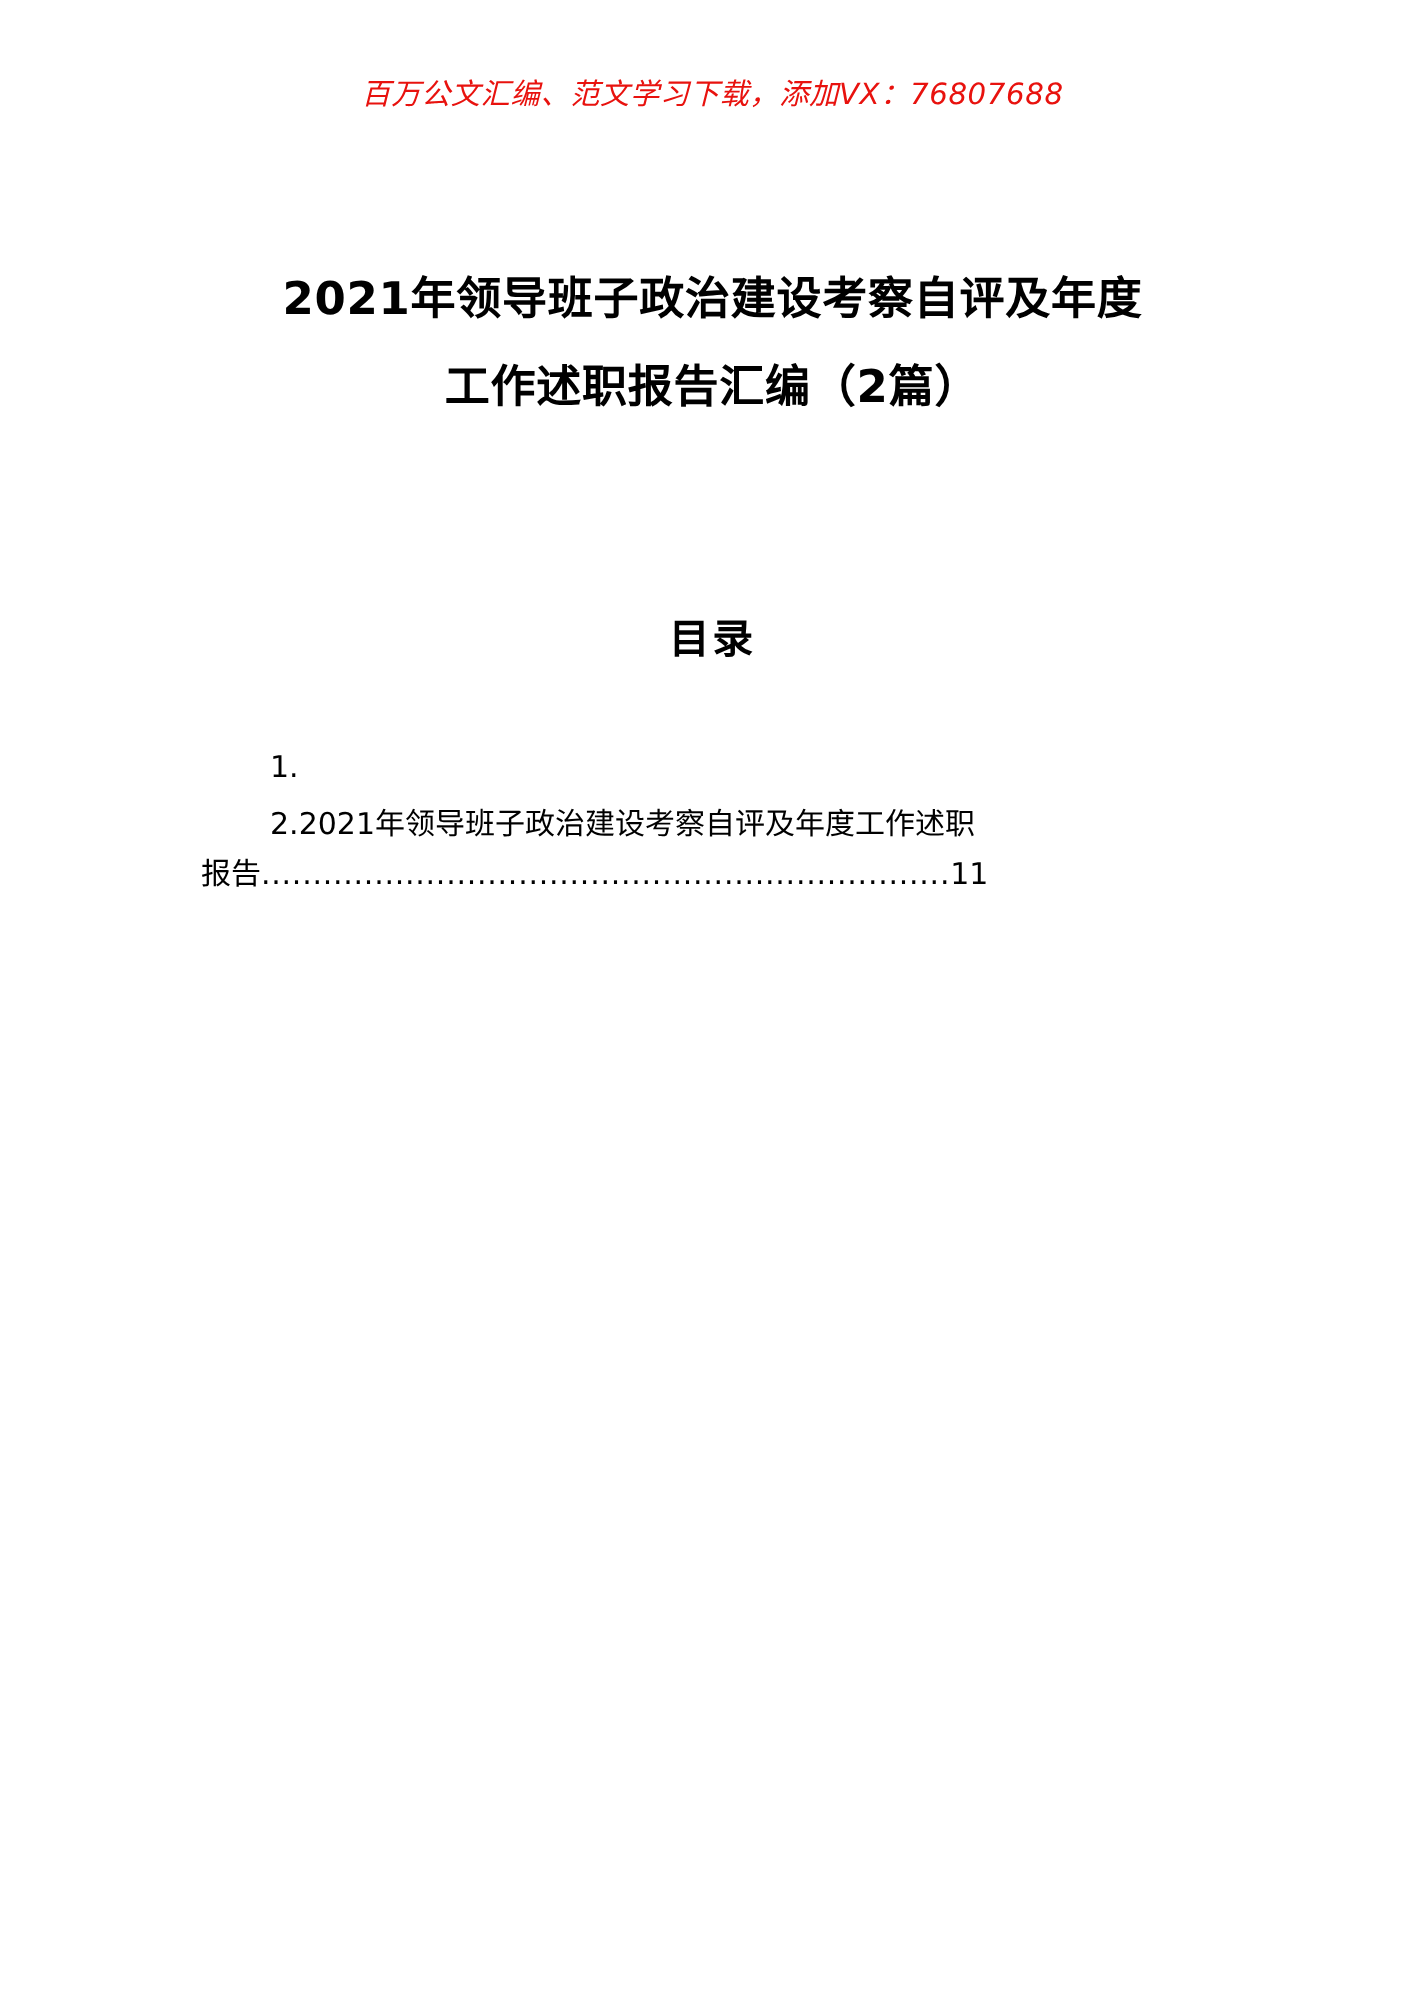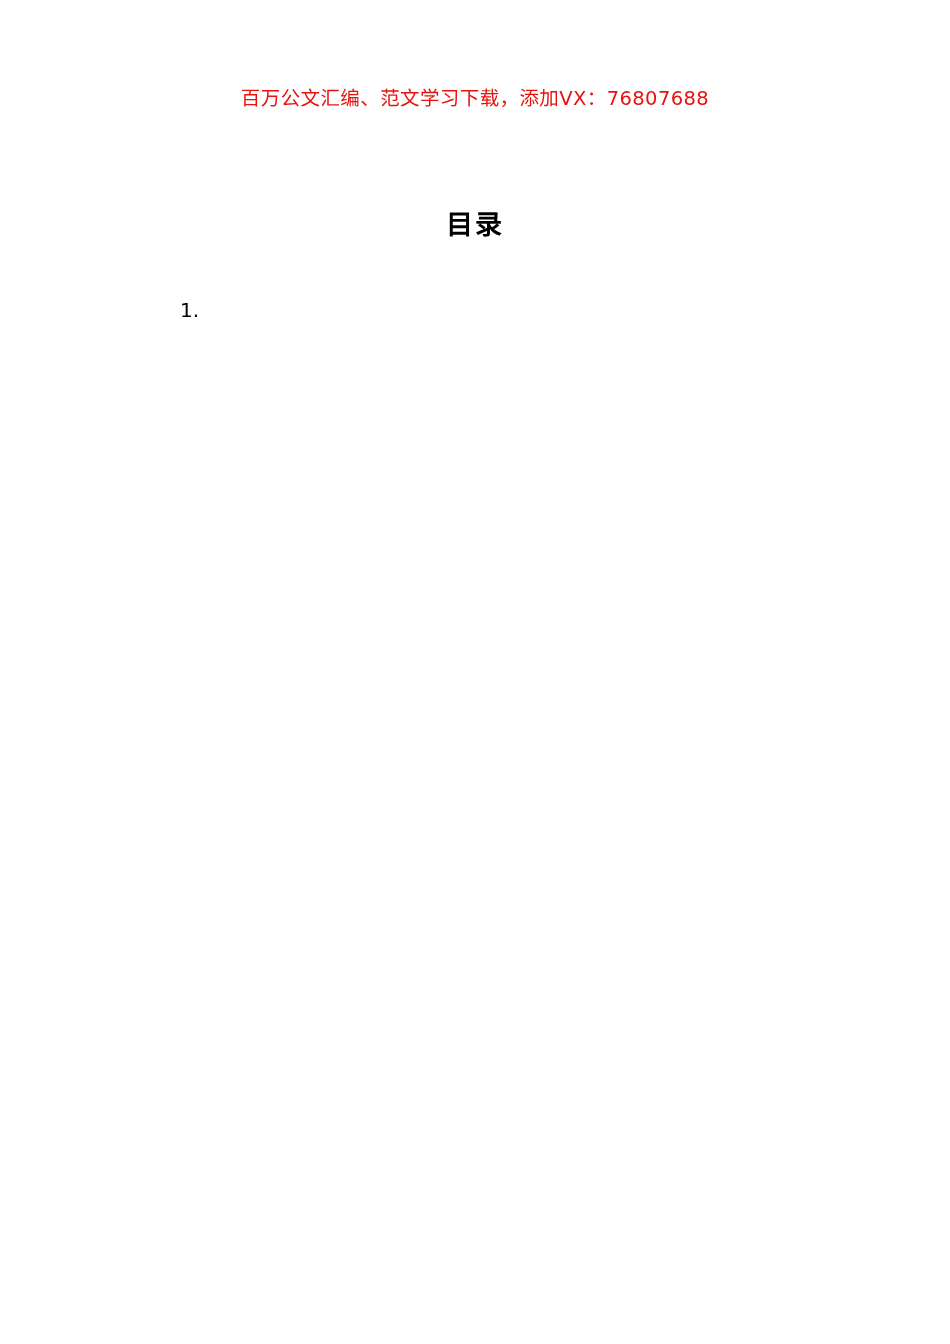--- a/index.html
+++ b/index.html
@@ -16,39 +16,40 @@
     overflow: hidden;
   }
   .page {
     width: 950px;
     height: 1344px;
     box-sizing: border-box;
     padding: 0 140px;
     position: relative;
   }
   .banner {
-    margin-top: 82px;
+    margin-top: 46px;
     text-align: center;
     color: #e8120e;
     font-size: 19.5px;
     letter-spacing: 0.4px;
     font-family: "DejaVu Sans", "Liberation Sans", sans-serif;
     white-space: nowrap;
+    font-style: italic;
   }
   .doc-title {
     margin-top: 96px;
     text-align: center;
     font-size: 30px;
     font-weight: bold;
     line-height: 1.95;
     letter-spacing: 0.5px;
     font-family: "DejaVu Sans", "Liberation Sans", sans-serif;
   }
   .toc-heading {
-    margin-top: 92px;
+    margin-top: 116px;
     text-align: center;
     font-size: 27px;
     font-weight: bold;
     letter-spacing: 2px;
     font-family: "DejaVu Sans", "Liberation Sans", sans-serif;
   }
   .toc {
     margin-top: 52px;
     font-size: 20px;
     line-height: 1.68;
@@ -76,25 +77,33 @@
     font-family: "DejaVu Sans", "Liberation Sans", sans-serif;
   }
 </style>
 </head>
 <body>
 
 <div class="page">
 
   <div class="banner">百万公文汇编、范文学习下载，添加VX：76807688</div>
 
+  <div class="doc-title">
+    <div>2021年领导班子政治建设考察自评及年度</div>
+    <div>工作述职报告汇编（2篇）</div>
+  </div>
 
   <div class="toc-heading">目录</div>
 
   <div class="toc">
 
     <div class="toc-entry">
       <span class="indent"></span><span class="num">1.</span>
     </div>
 
+    <div class="toc-entry toc-entry-2">
+      <span class="indent"></span><span class="num">2.</span><span>2021年领导班子政治建设考察自评及年度工作述职</span>
+      <span class="toc-line2"><span>报告</span><span class="dots">...................................................................</span><span class="num">11</span></span>
+    </div>
 
   </div>
 
 </div>
 
 </body></html>

